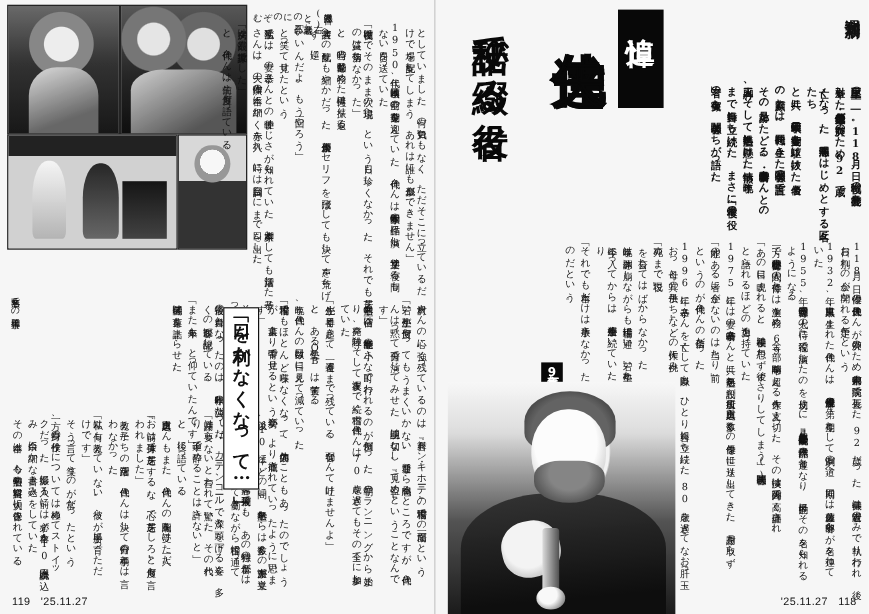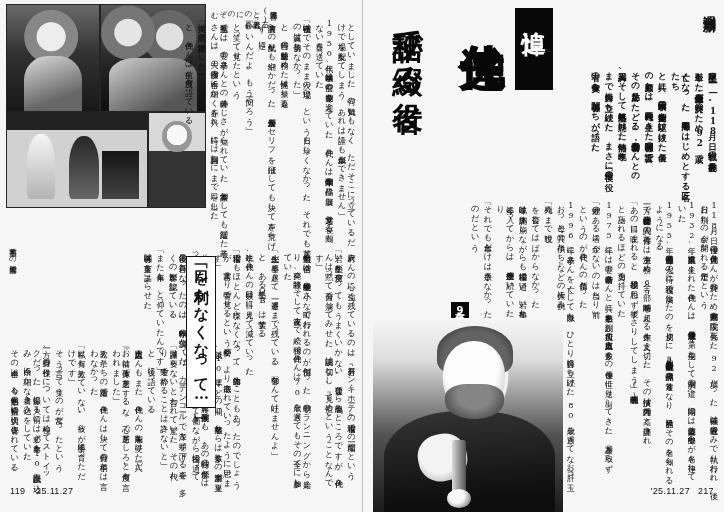--- a/index.html
+++ b/index.html
@@ -164,21 +164,21 @@
     justify-content: center;
   }
   .subhead-box .vtext {
     font-size: 15px;
     font-weight: bold;
     letter-spacing: 0.04em;
   }
 
   .folio {
     position: absolute;
-    bottom: 16px;
+    bottom: 6px;
     font-family: "Liberation Sans", sans-serif;
     font-size: 9px;
     color: #1a1a1a;
     letter-spacing: 0.04em;
     text-align: center;
   }
   .folio-left-num { left: 10px; }
   .folio-left-date { left: 34px; }
   .folio-right-date { right: 34px; }
   .folio-right-num { right: 10px; }
@@ -476,15 +476,15 @@
       <div class="shoulders"></div>
       <div class="hair"></div>
       <div class="face"></div>
       <div class="beard"></div>
       <div class="hand"></div>
       <div class="mic"></div>
       <div class="mic-head"></div>
     </div>
 
     <div class="folio folio-right-date">'25.11.27</div>
-    <div class="folio folio-right-num">217</div>
+    <div class="folio folio-right-num">118</div>
   </div>
 </div>
 
 </body></html>

